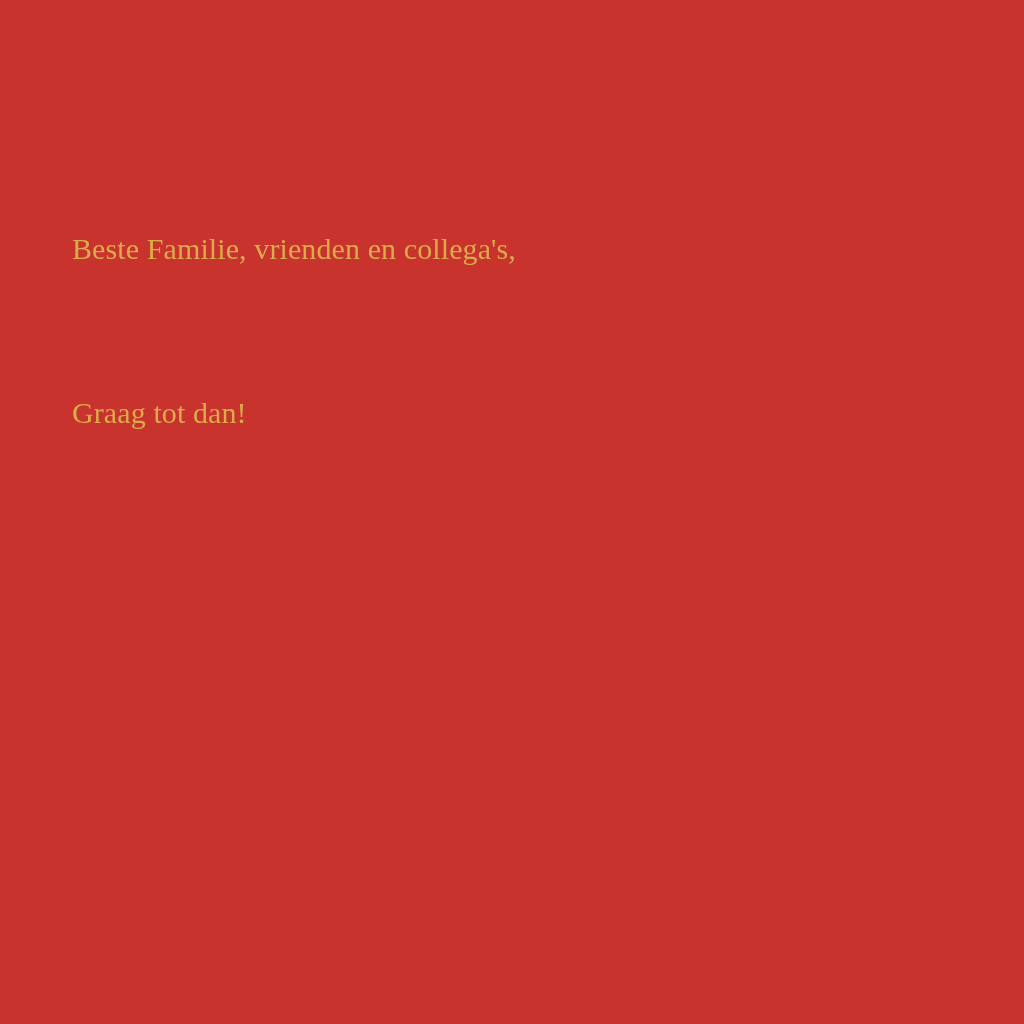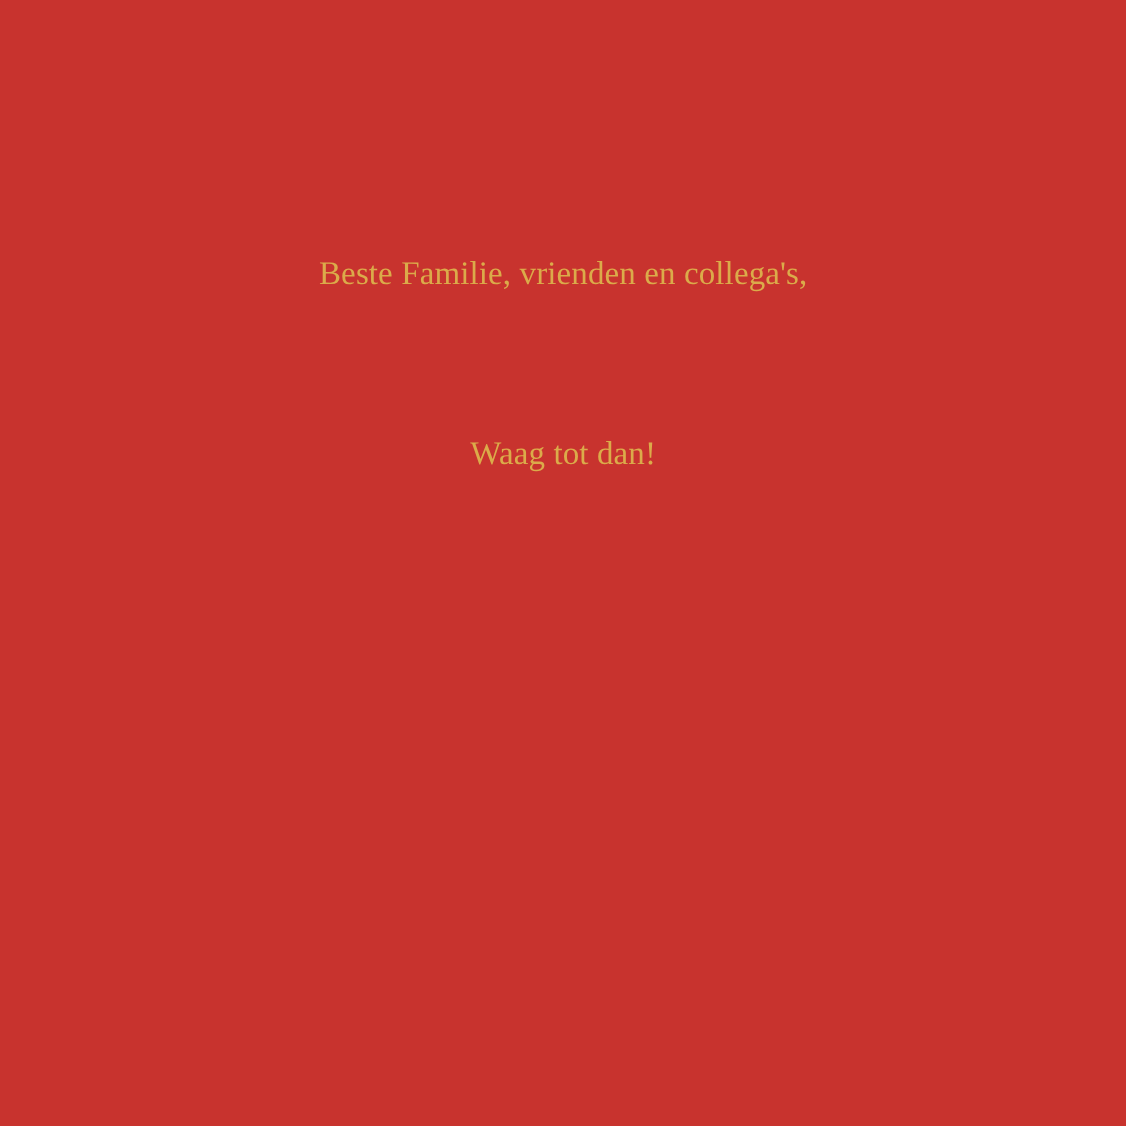--- a/index.html
+++ b/index.html
@@ -20,21 +20,21 @@
     background: #c8332e;
     display: block;
   }
   .invitation-body {
     position: absolute;
     left: 0;
     right: 0;
     top: 228px;
     padding: 0 72px;
     box-sizing: border-box;
-    text-align: center;
+    text-align: left;
     font-family: Liberation Serif, serif;
   }
   .invite-line {
     color: #dbab4a;
     font-size: 30px;
     line-height: 41px;
     letter-spacing: 0.1px;
     margin: 0;
     white-space: pre-wrap;
   }
@@ -51,16 +51,16 @@
     <p class="invite-line" style="color: rgb(219, 171, 74);">Beste Familie, vrienden en collega's,</p>
 
     <div class="invite-gap"></div>
 
 
     <div class="invite-gap"></div>
 
 
     <div class="invite-gap"></div>
 
-    <p class="invite-line" style="color: rgb(219, 171, 74);">Waag tot dan!</p>
+    <p class="invite-line" style="color: rgb(219, 171, 74);">Graag tot dan!</p>
 
   </div>
 </div>
 
 </body></html>

